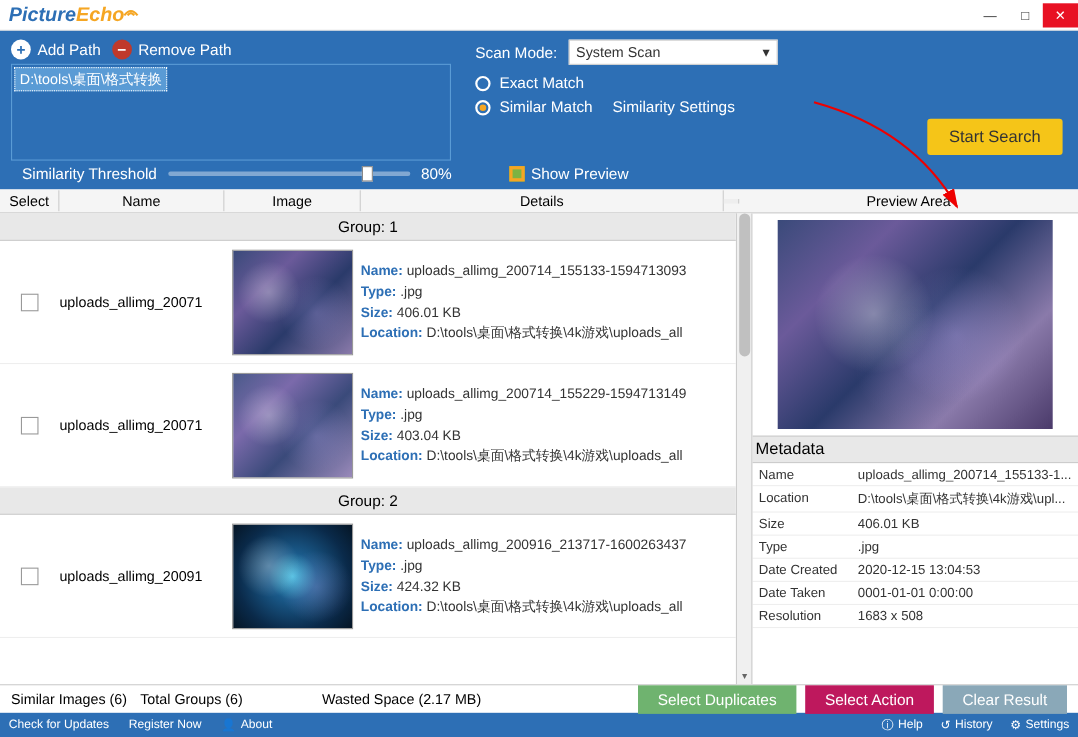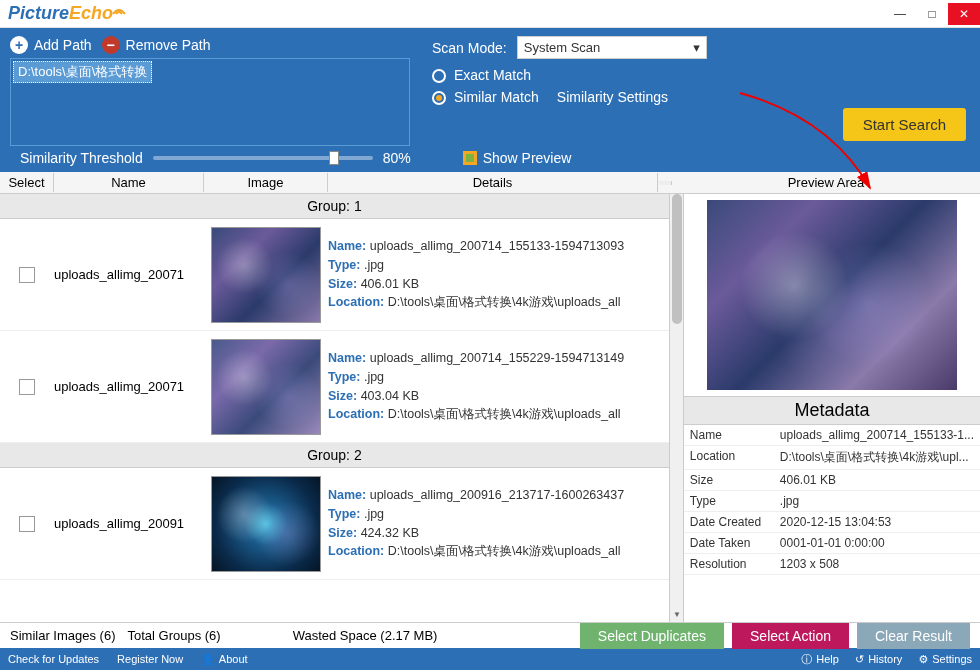--- a/index.html
+++ b/index.html
@@ -70,21 +70,21 @@
 .thumb.t3 { background: radial-gradient(circle at 50% 50%,#4ac0e0 0%,#1a5a8a 30%,#0a2a4a 70%,#051525 100%); }
 .thumb::after { content:""; position:absolute; inset:0; background: radial-gradient(circle at 30% 40%, rgba(255,255,255,0.3) 0%, transparent 30%), radial-gradient(circle at 70% 60%, rgba(200,180,255,0.25) 0%, transparent 35%); }
 .r-det { width: 330px; font-size: 12.5px; line-height: 1.5; color: #2d6fb5; overflow: hidden; }
 .r-det b { font-weight: bold; }
 .r-det .val { color: #333; }
 
 .preview { flex: 1; display: flex; flex-direction: column; }
 .preview-img-wrap { flex: 0 0 200px; display: flex; justify-content: center; align-items: center; padding: 6px; }
 .preview-img { width: 250px; height: 190px; background: linear-gradient(135deg,#3a4a7a 0%,#6b5a9a 25%,#2a3a6a 50%,#8a7aaa 75%,#4a3a6a 100%); position: relative; overflow:hidden;}
 .preview-img::after { content:""; position:absolute; inset:0; background: radial-gradient(circle at 35% 45%, rgba(255,255,255,0.35) 0%, transparent 28%), radial-gradient(circle at 65% 55%, rgba(200,180,255,0.3) 0%, transparent 32%), radial-gradient(circle at 50% 70%, rgba(150,130,200,0.25) 0%, transparent 30%); }
-.meta-hdr { background: #e8e8e8; text-align: center; padding: 3px; font-size: 18px; border-top: 1px solid #ccc; border-bottom: 1px solid #ccc; }
+.meta-hdr { background: #e8e8e8; padding: 3px; font-size: 15px; border-top: 1px solid #ccc; border-bottom: 1px solid #ccc; }
 .meta-table { font-size: 12px; }
 .meta-row { display: flex; border-bottom: 1px solid #eee; padding: 3px 6px; }
 .meta-k { width: 90px; color: #333; }
 .meta-v { flex: 1; color: #333; overflow: hidden; white-space: nowrap; text-overflow: ellipsis; }
 
 .statusbar { height: 26px; background: #fff; border-top: 1px solid #ccc; display: flex; align-items: center; font-size: 13px; padding: 0 10px; gap: 12px; }
 .stat-btn { padding: 5px 18px; color: #fff; font-size: 14px; border: none; cursor: pointer; }
 .stat-btn.green { background: #6fb36f; }
 .stat-btn.blue { background: #be185d; }
 .stat-btn.gray { background: #8aa8b8; }
@@ -263,21 +263,21 @@
         <div class="meta-row">
           <div class="meta-k">Date Created</div>
           <div class="meta-v">2020-12-15 13:04:53</div>
         </div>
         <div class="meta-row">
           <div class="meta-k">Date Taken</div>
           <div class="meta-v">0001-01-01 0:00:00</div>
         </div>
         <div class="meta-row">
           <div class="meta-k">Resolution</div>
-          <div class="meta-v">1203 x 508</div>
+          <div class="meta-v">1683 x 508</div>
         </div>
       </div>
   </div>
 </div>
 
 <div class="statusbar">
   <span>Similar Images (6)</span>
   <span>Total Groups (6)</span>
   <span style="margin-left:60px">Wasted Space (2.17 MB)</span>
   <div class="right-btns">

